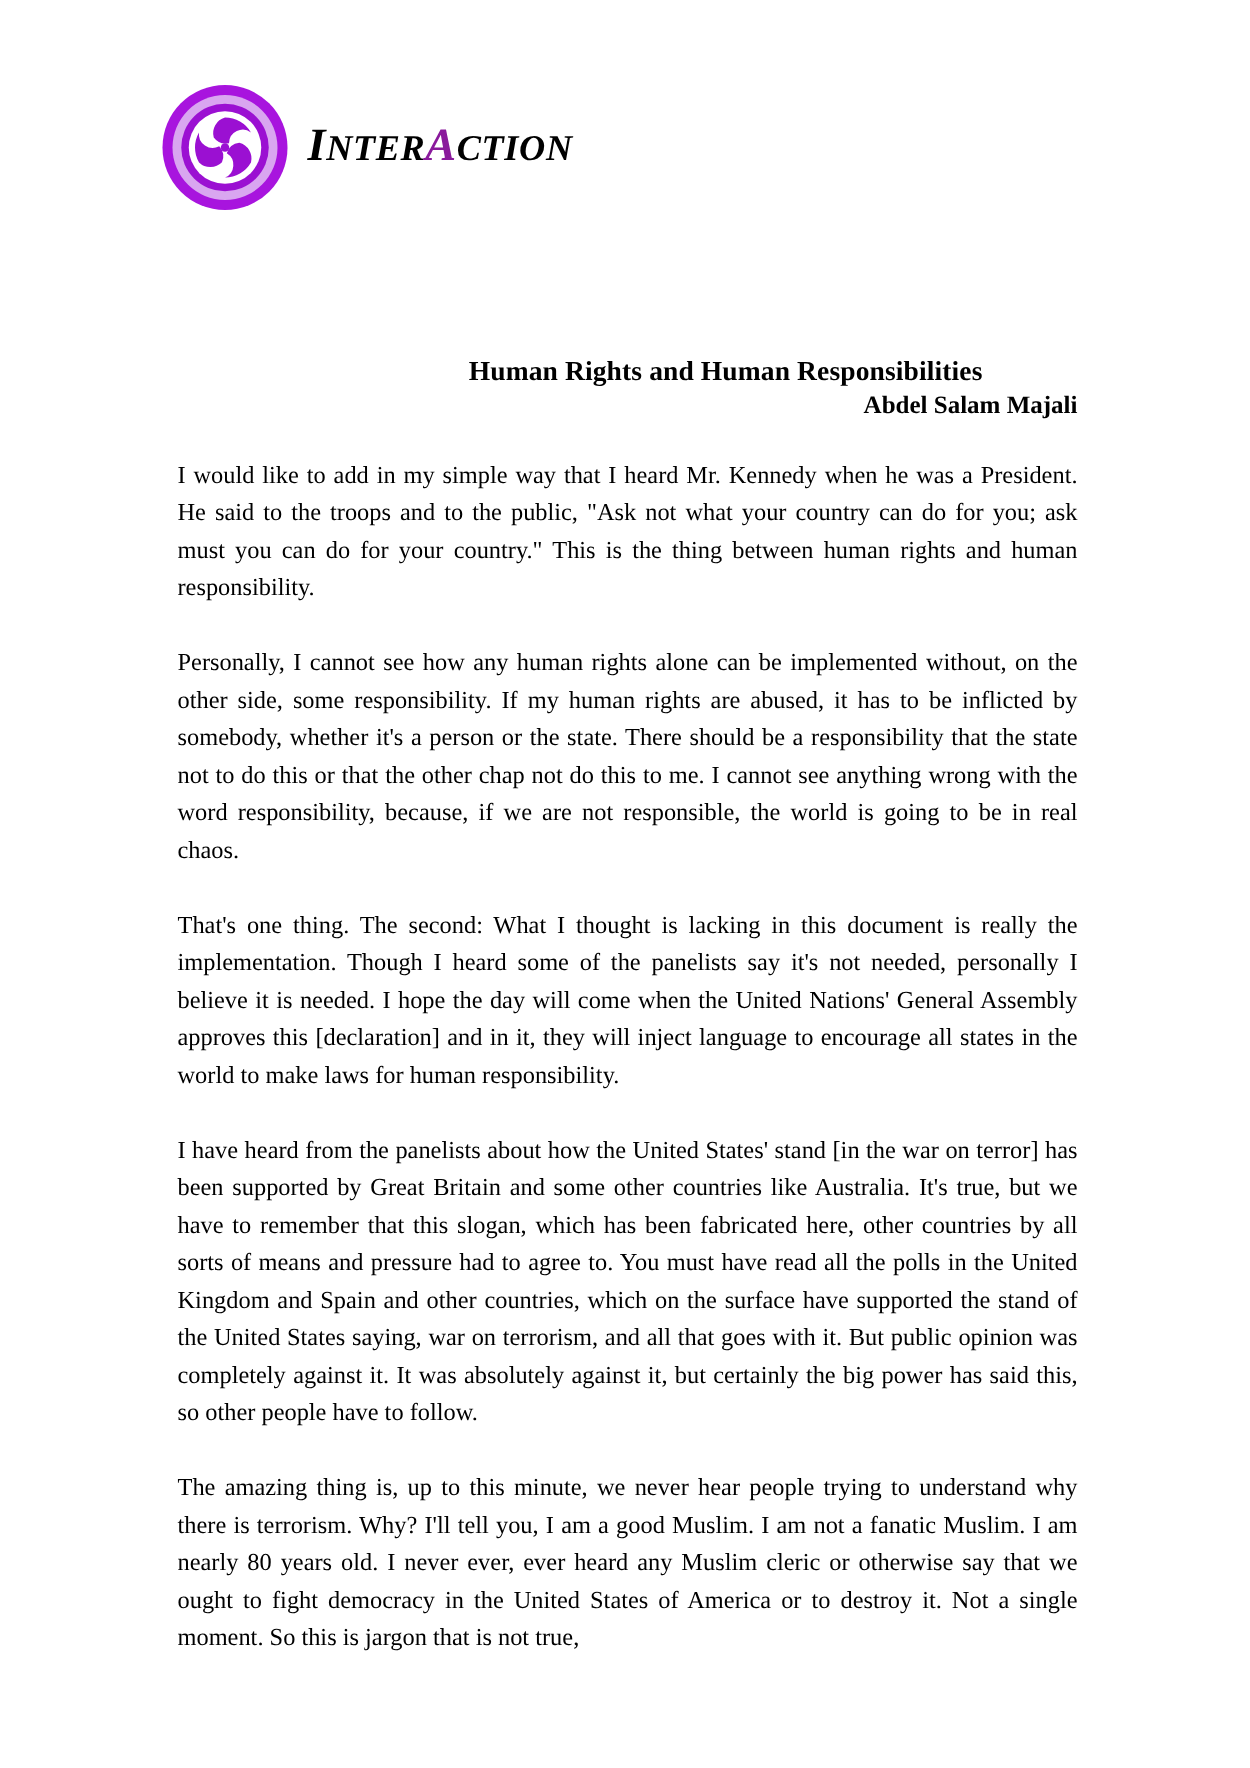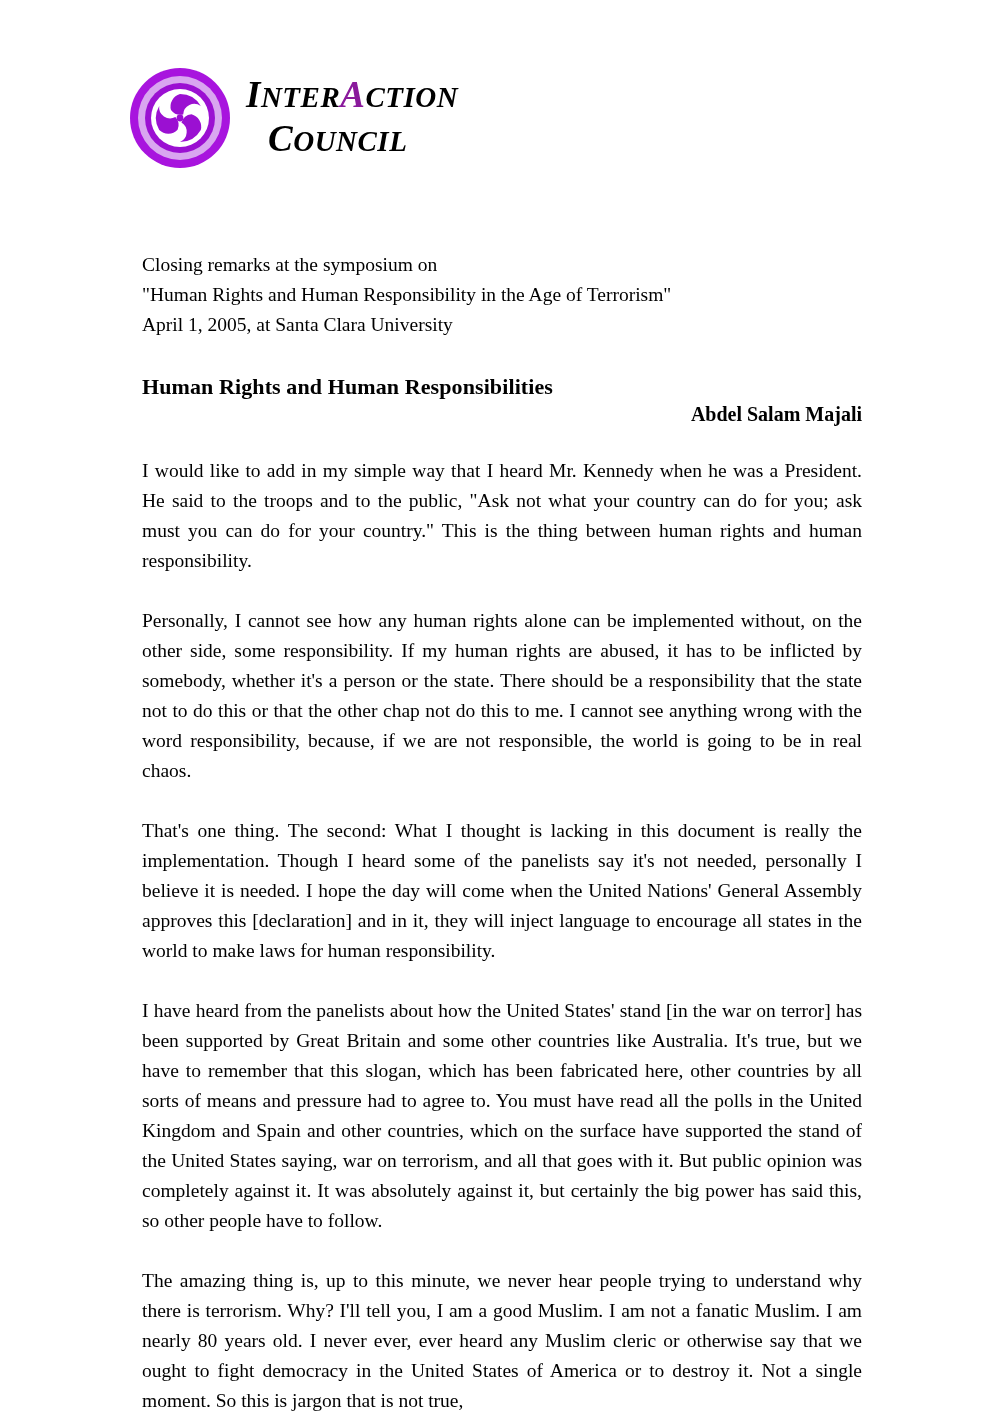--- a/index.html
+++ b/index.html
@@ -57,21 +57,21 @@
   }
   .meta-line {
     font-size: 19.5px;
     line-height: 30px;
     text-align: left;
     white-space: nowrap;
   }
   .doc-title {
     font-size: 22px;
     font-weight: bold;
-    text-align: left;
+    text-align: right;
     margin-top: 34px;
     letter-spacing: 0.1px;
     padding-right: 76px;
   }
   .doc-author {
     font-size: 20px;
     font-weight: bold;
     text-align: right;
     margin-top: 3px;
   }
@@ -114,32 +114,26 @@
         </g>
         <g transform="rotate(240)">
           <path d="M 0,-24 A 24,24 0 0,1 20.8,-12 A 11,11 0 0,0 3.2,-3.5 A 12,12 0 0,1 -9,-8 A 13,13 0 0,1 0,-24 Z"></path>
         </g>
         <circle cx="0" cy="0" r="3.4"></circle>
       </g>
     </svg>
 
     <div class="logo-wordmark">
       <div class="wordmark-line1"><span class="cap">I</span><span>NTER</span><span class="accent-a" style="color:#8a1a9c">A</span><span>CTION</span></div>
-      <div class="wordmark-line2"><span class="cap">C</span><span>OUNCIL</span></div>
     </div>
 
   </div>
 
   <div class="doc">
 
-    <div>
-      <div class="meta-line">Closing remarks at the symposium on</div>
-      <div class="meta-line">"Human Rights and Human Responsibility in the Age of Terrorism"</div>
-      <div class="meta-line">April 1, 2005, at Santa Clara University</div>
-    </div>
 
     <div class="doc-title">Human Rights and Human Responsibilities</div>
     <div class="doc-author">Abdel Salam Majali</div>
 
     <div class="body-copy">
       <p class="para">I would like to add in my simple way that I heard Mr. Kennedy when he was a President. He said to the troops and to the public, "Ask not what your country can do for you; ask must you can do for your country." This is the thing between human rights and human responsibility.</p>
       <p class="para">Personally, I cannot see how any human rights alone can be implemented without, on the other side, some responsibility. If my human rights are abused, it has to be inflicted by somebody, whether it's a person or the state. There should be a responsibility that the state not to do this or that the other chap not do this to me. I cannot see anything wrong with the word responsibility, because, if we are not responsible, the world is going to be in real chaos.</p>
       <p class="para">That's one thing. The second: What I thought is lacking in this document is really the implementation. Though I heard some of the panelists say it's not needed, personally I believe it is needed. I hope the day will come when the United Nations' General Assembly approves this [declaration] and in it, they will inject language to encourage all states in the world to make laws for human responsibility.</p>
       <p class="para">I have heard from the panelists about how the United States' stand [in the war on terror] has been supported by Great Britain and some other countries like Australia. It's true, but we have to remember that this slogan, which has been fabricated here, other countries by all sorts of means and pressure had to agree to. You must have read all the polls in the United Kingdom and Spain and other countries, which on the surface have supported the stand of the United States saying, war on terrorism, and all that goes with it. But public opinion was completely against it. It was absolutely against it, but certainly the big power has said this, so other people have to follow.</p>
       <p class="para">The amazing thing is, up to this minute, we never hear people trying to understand why there is terrorism. Why? I'll tell you, I am a good Muslim. I am not a fanatic Muslim. I am nearly 80 years old. I never ever, ever heard any Muslim cleric or otherwise say that we ought to fight democracy in the United States of America or to destroy it. Not a single moment. So this is jargon that is not true,</p>

